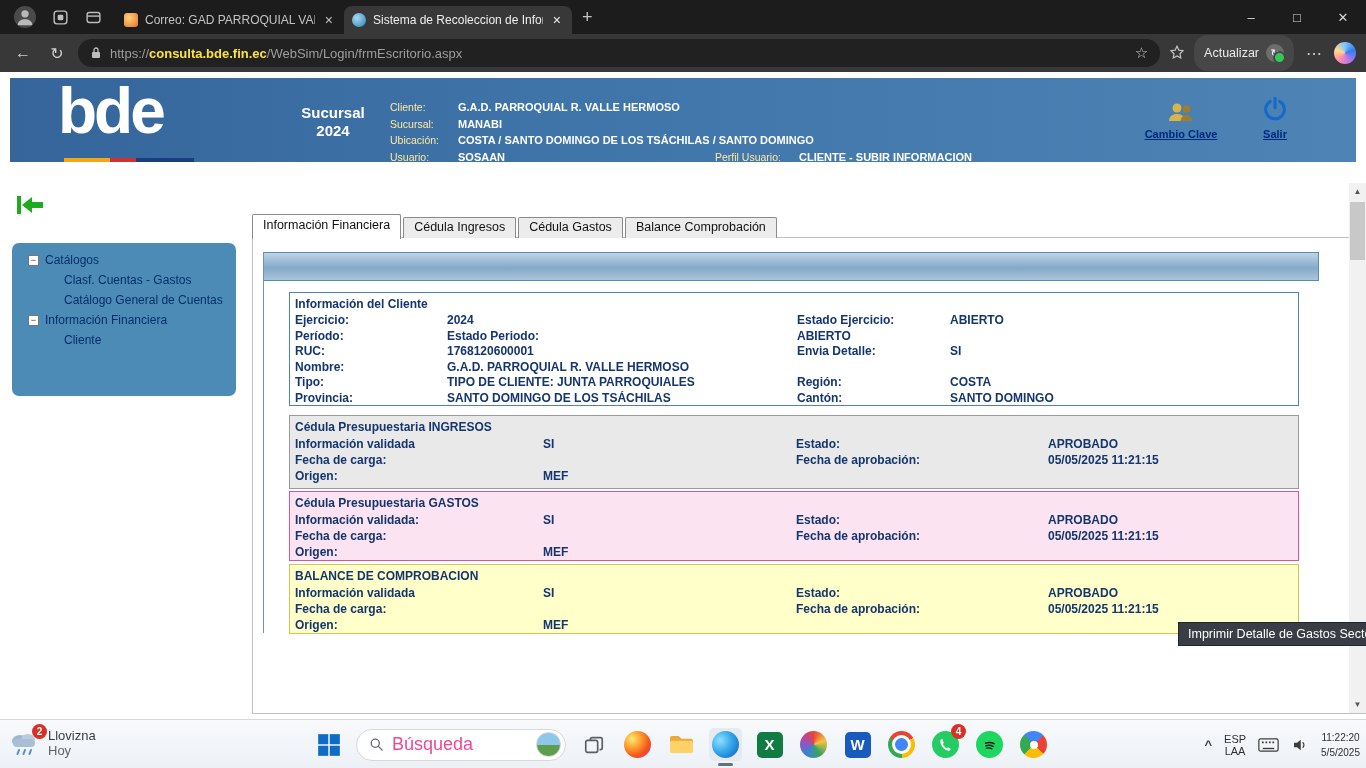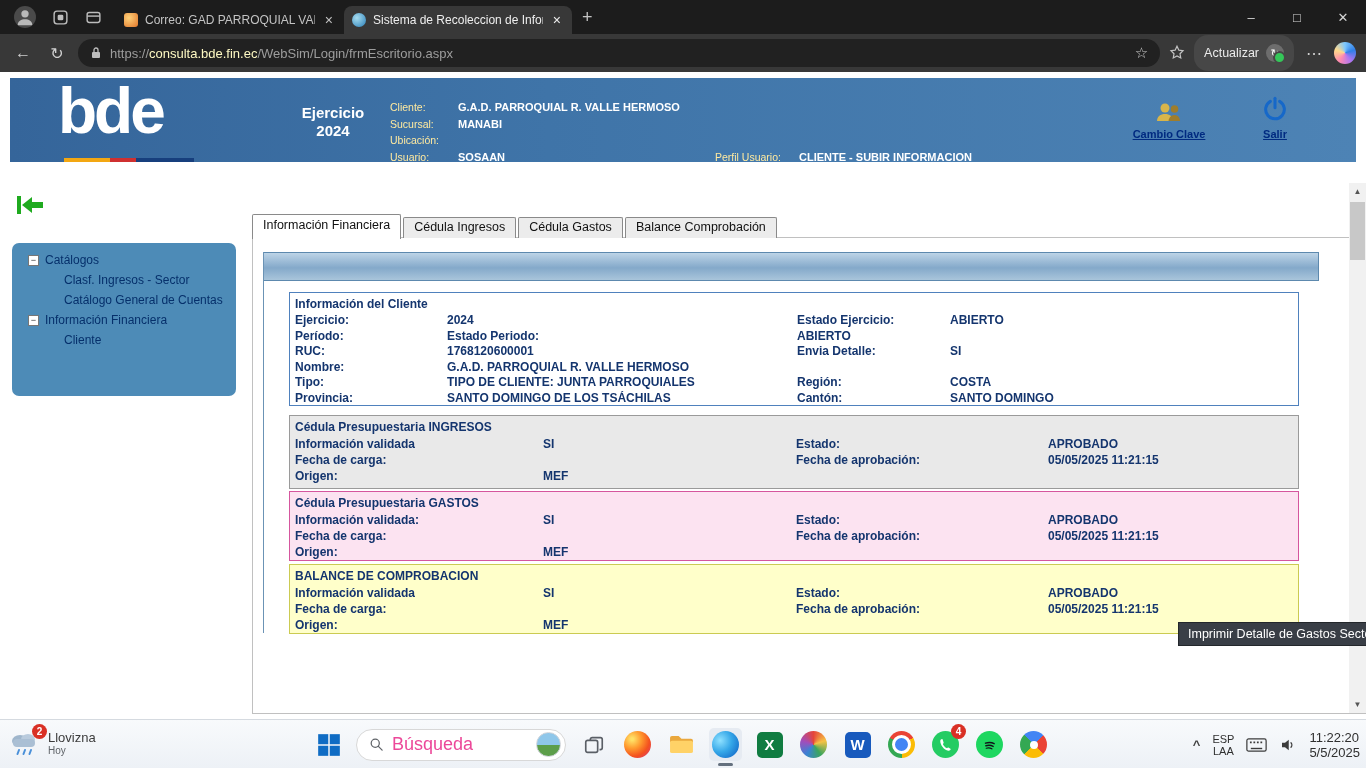--- a/index.html
+++ b/index.html
@@ -23,21 +23,21 @@
   .wincontrols{margin-left:auto;display:flex;height:34px}
   .wincontrols span{width:46px;display:flex;align-items:center;justify-content:center;font-size:13px;color:#d6d6d6}
 
   
   .toolbar{position:absolute;left:0;top:34px;width:1366px;height:38px;background:#383838;
            display:flex;align-items:center;gap:8px;padding:0 10px;box-sizing:border-box}
   .nav-btn{width:26px;text-align:center;font-size:16px;color:#cfcfcf}
   .urlbar{flex:1;height:28px;background:#212121;border-radius:14px;display:flex;align-items:center;
           padding:0 12px;gap:8px;min-width:0}
   .url-text{flex:1;font-size:13px;color:#9d9d9d;white-space:nowrap;overflow:hidden}
-  .url-domain{color:#fef9c3;font-weight:normal}
+  .url-domain{color:#fde047;font-weight:bold}
   .star{font-size:15px;color:#c9c9c9}
   .actualizar{height:28px;border-radius:14px;background:#474747;color:#ececec;font-size:12.5px;
               display:flex;align-items:center;gap:7px;padding:4px 10px;flex:none}
   .sync-badge{position:relative;width:18px;height:18px;border-radius:50%;background:#6d6d6d;color:#fff;
               font-size:11px;line-height:18px;text-align:center}
   .sync-badge::after{content:"";position:absolute;right:-2px;bottom:-2px;width:9px;height:9px;border-radius:50%;
                      background:#35c759;border:2px solid #474747}
   .more{width:24px;text-align:center;font-size:16px;color:#cfcfcf}
   .copilot{width:22px;height:22px;border-radius:50%;flex:none;
            background:conic-gradient(#7cc7ff,#2f7fe8,#b075f0,#ff8ab0,#ffd98a,#7cc7ff)}
@@ -53,21 +53,21 @@
   .ejercicio{position:absolute;left:268px;top:26px;width:110px;text-align:center;color:#fff;
              font-weight:bold;font-size:15px;line-height:18px}
   .hdr-info{position:absolute;left:380px;top:21px;line-height:16.5px}
   .hrow{display:grid;grid-template-columns:68px auto}
   .hrow4{grid-template-columns:68px 257px 84px auto}
   .hlabel{font-size:10.5px;color:#ffeaa0}
   .hvalue{font-size:11px;color:#fff;font-weight:bold;white-space:nowrap}
   .hact{position:absolute;text-align:center}
   .hact a{color:#002a80;font-weight:bold;font-size:11px;text-decoration:underline;cursor:pointer}
   .hact .icn{margin:0 auto 3px}
-  .cambio{right:144px;top:22px;width:86px}
+  .cambio{right:132px;top:22px;width:86px}
   .salir{right:54px;top:18px;width:54px}
 
   .back-arrow{position:absolute;left:16px;top:122px;width:28px;height:22px}
 
   .sidebar{position:absolute;left:12px;top:171px;width:224px;height:153px;background:#4d8bb7;
            border-radius:7px;padding-top:7px;box-sizing:border-box}
   .snode{display:flex;align-items:center;gap:6px;padding-left:16px;height:20px;font-size:12px;color:#06306b;cursor:pointer}
   .snode.child{padding-left:52px}
   .expander{width:11px;height:11px;background:#fff;border:1px solid #777;font-size:9px;line-height:9px;
             text-align:center;color:#333;flex:none;box-sizing:border-box}
@@ -102,21 +102,21 @@
   .sb-down{bottom:0}
   .sb-thumb{position:absolute;left:1px;top:19px;width:15px;height:58px;background:#c8c8c8}
 
   
   .taskbar{position:absolute;left:0;top:719px;width:1366px;height:49px;box-sizing:border-box;
            background:linear-gradient(180deg,#f8fafc,#edf1f6);border-top:1px solid #d5dae0}
   .weather{position:absolute;left:8px;top:8px;display:flex;align-items:center;gap:8px;cursor:pointer}
   .wbadge{position:absolute;left:24px;top:-4px;width:15px;height:15px;border-radius:50%;background:#d93025;
           color:#fff;font-size:10px;line-height:15px;text-align:center;font-weight:bold;z-index:2}
   .wline1{font-size:13px;color:#3c3c3c}
-  .wline2{font-size:10px;color:#5f6368}
+  .wline2{font-size:13px;color:#5f6368}
   .tb-center{position:absolute;left:312px;top:8px;display:flex;align-items:center;gap:11px;height:33px}
   .tb-app{position:relative;width:33px;height:33px;display:flex;align-items:center;justify-content:center;border-radius:5px;cursor:pointer}
   .tb-app.active{background:#e6ebf2}
   .tb-app.active::after{content:"";position:absolute;bottom:-5px;left:9px;width:15px;height:3px;border-radius:2px;background:#64707e}
   .search{width:210px;height:32px;background:#fff;border:1px solid #d8d8d8;border-radius:16px;
           display:flex;align-items:center;gap:8px;padding:0 4px 0 12px;box-sizing:border-box;cursor:pointer}
   .search-text{flex:1;font-size:18px;color:#ec4899}
   .search-img{width:25px;height:25px;border-radius:50%;border:1px solid #cfd4da;box-sizing:border-box;
               background:linear-gradient(180deg,#8fc7ea 52%,#5c9e4a 52%)}
   .ico{width:27px;height:27px;border-radius:50%}
@@ -134,21 +134,21 @@
   .spotify{background:#1ed760;display:flex;align-items:center;justify-content:center}
   .pinwheel{background:conic-gradient(from 45deg,#ea4335 0 25%,#fbbc05 0 50%,#34a853 0 75%,#4285f4 0 100%);
             display:flex;align-items:center;justify-content:center}
   .pinwheel i{width:8px;height:8px;border-radius:50%;background:#fff}
   .abadge{position:absolute;top:-4px;right:-4px;min-width:15px;height:15px;border-radius:8px;background:#d93025;
           color:#fff;font-size:10px;line-height:15px;text-align:center;font-weight:bold;padding:0 2px;box-sizing:border-box}
   .folder{position:relative;width:27px;height:21px}
   .tray{position:absolute;right:6px;top:0;height:49px;display:flex;align-items:center;gap:12px}
   .chev{font-size:13px;color:#444;font-weight:bold;cursor:pointer}
   .lang{font-size:11px;color:#2f2f2f;text-align:center;line-height:12px;cursor:pointer}
-  .clock{text-align:left;font-size:13px;color:#2f2f2f;line-height:15px;cursor:pointer}
+  .clock{text-align:center;font-size:10px;color:#2f2f2f;line-height:15px;cursor:pointer}
 </style>
 </head>
 <body>
 
 <div class="titlebar">
   <div class="tb-left">
     <span class="avatar">
       <svg width="22" height="22" viewBox="0 0 24 24">
           <circle cx="12" cy="8.5" r="4" fill="#b9b9b9"></circle>
           <path d="M4 21c0-4.4 4-6.5 8-6.5s8 2.1 8 6.5" fill="#b9b9b9"></path>
@@ -216,35 +216,36 @@
 <div class="page">
 
   <div class="bde-header">
     <div class="logo">bde</div>
     <div class="logo-bars">
       <i style="width:46px;background:#f3a712"></i>
         <i style="width:26px;background:#cf3030"></i>
         <i style="width:58px;background:#173f7d"></i>
     </div>
     <div class="ejercicio">
-      <div>Ejercicio</div>
+      <div>Sucursal</div>
       <div>2024</div>
     </div>
 
     <div class="hdr-info">
       <div class="hrow">
         <span class="hlabel">Cliente:</span>
         <span class="hvalue">G.A.D. PARROQUIAL R. VALLE HERMOSO</span>
       </div>
       <div class="hrow">
         <span class="hlabel">Sucursal:</span>
         <span class="hvalue">MANABI</span>
       </div>
       <div class="hrow">
         <span class="hlabel">Ubicación:</span>
+        <span class="hvalue">COSTA / SANTO DOMINGO DE LOS TSÁCHILAS / SANTO DOMINGO</span>
       </div>
       <div class="hrow hrow4">
         <span class="hlabel">Usuario:</span>
         <span class="hvalue">SOSAAN</span>
         <span class="hlabel">Perfil Usuario:</span>
         <span class="hvalue">CLIENTE - SUBIR INFORMACION</span>
       </div>
     </div>
 
     <div class="hact cambio">
@@ -275,21 +276,21 @@
         <path d="M6 11 L16 3 V8 H27 V14 H16 V19 Z" fill="#1faa1f"></path>
       </svg>
   </div>
 
   <div class="sidebar">
     <div class="snode">
       <span class="expander">−</span>
       <span>Catálogos</span>
     </div>
     <div class="snode child">
-      <span>Clasf. Ingresos - Sector</span>
+      <span>Clasf. Cuentas - Gastos</span>
     </div>
     <div class="snode child">
       <span>Catálogo General de Cuentas</span>
     </div>
     <div class="snode">
       <span class="expander">−</span>
       <span>Información Financiera</span>
     </div>
     <div class="snode child">
       <span>Cliente</span>

